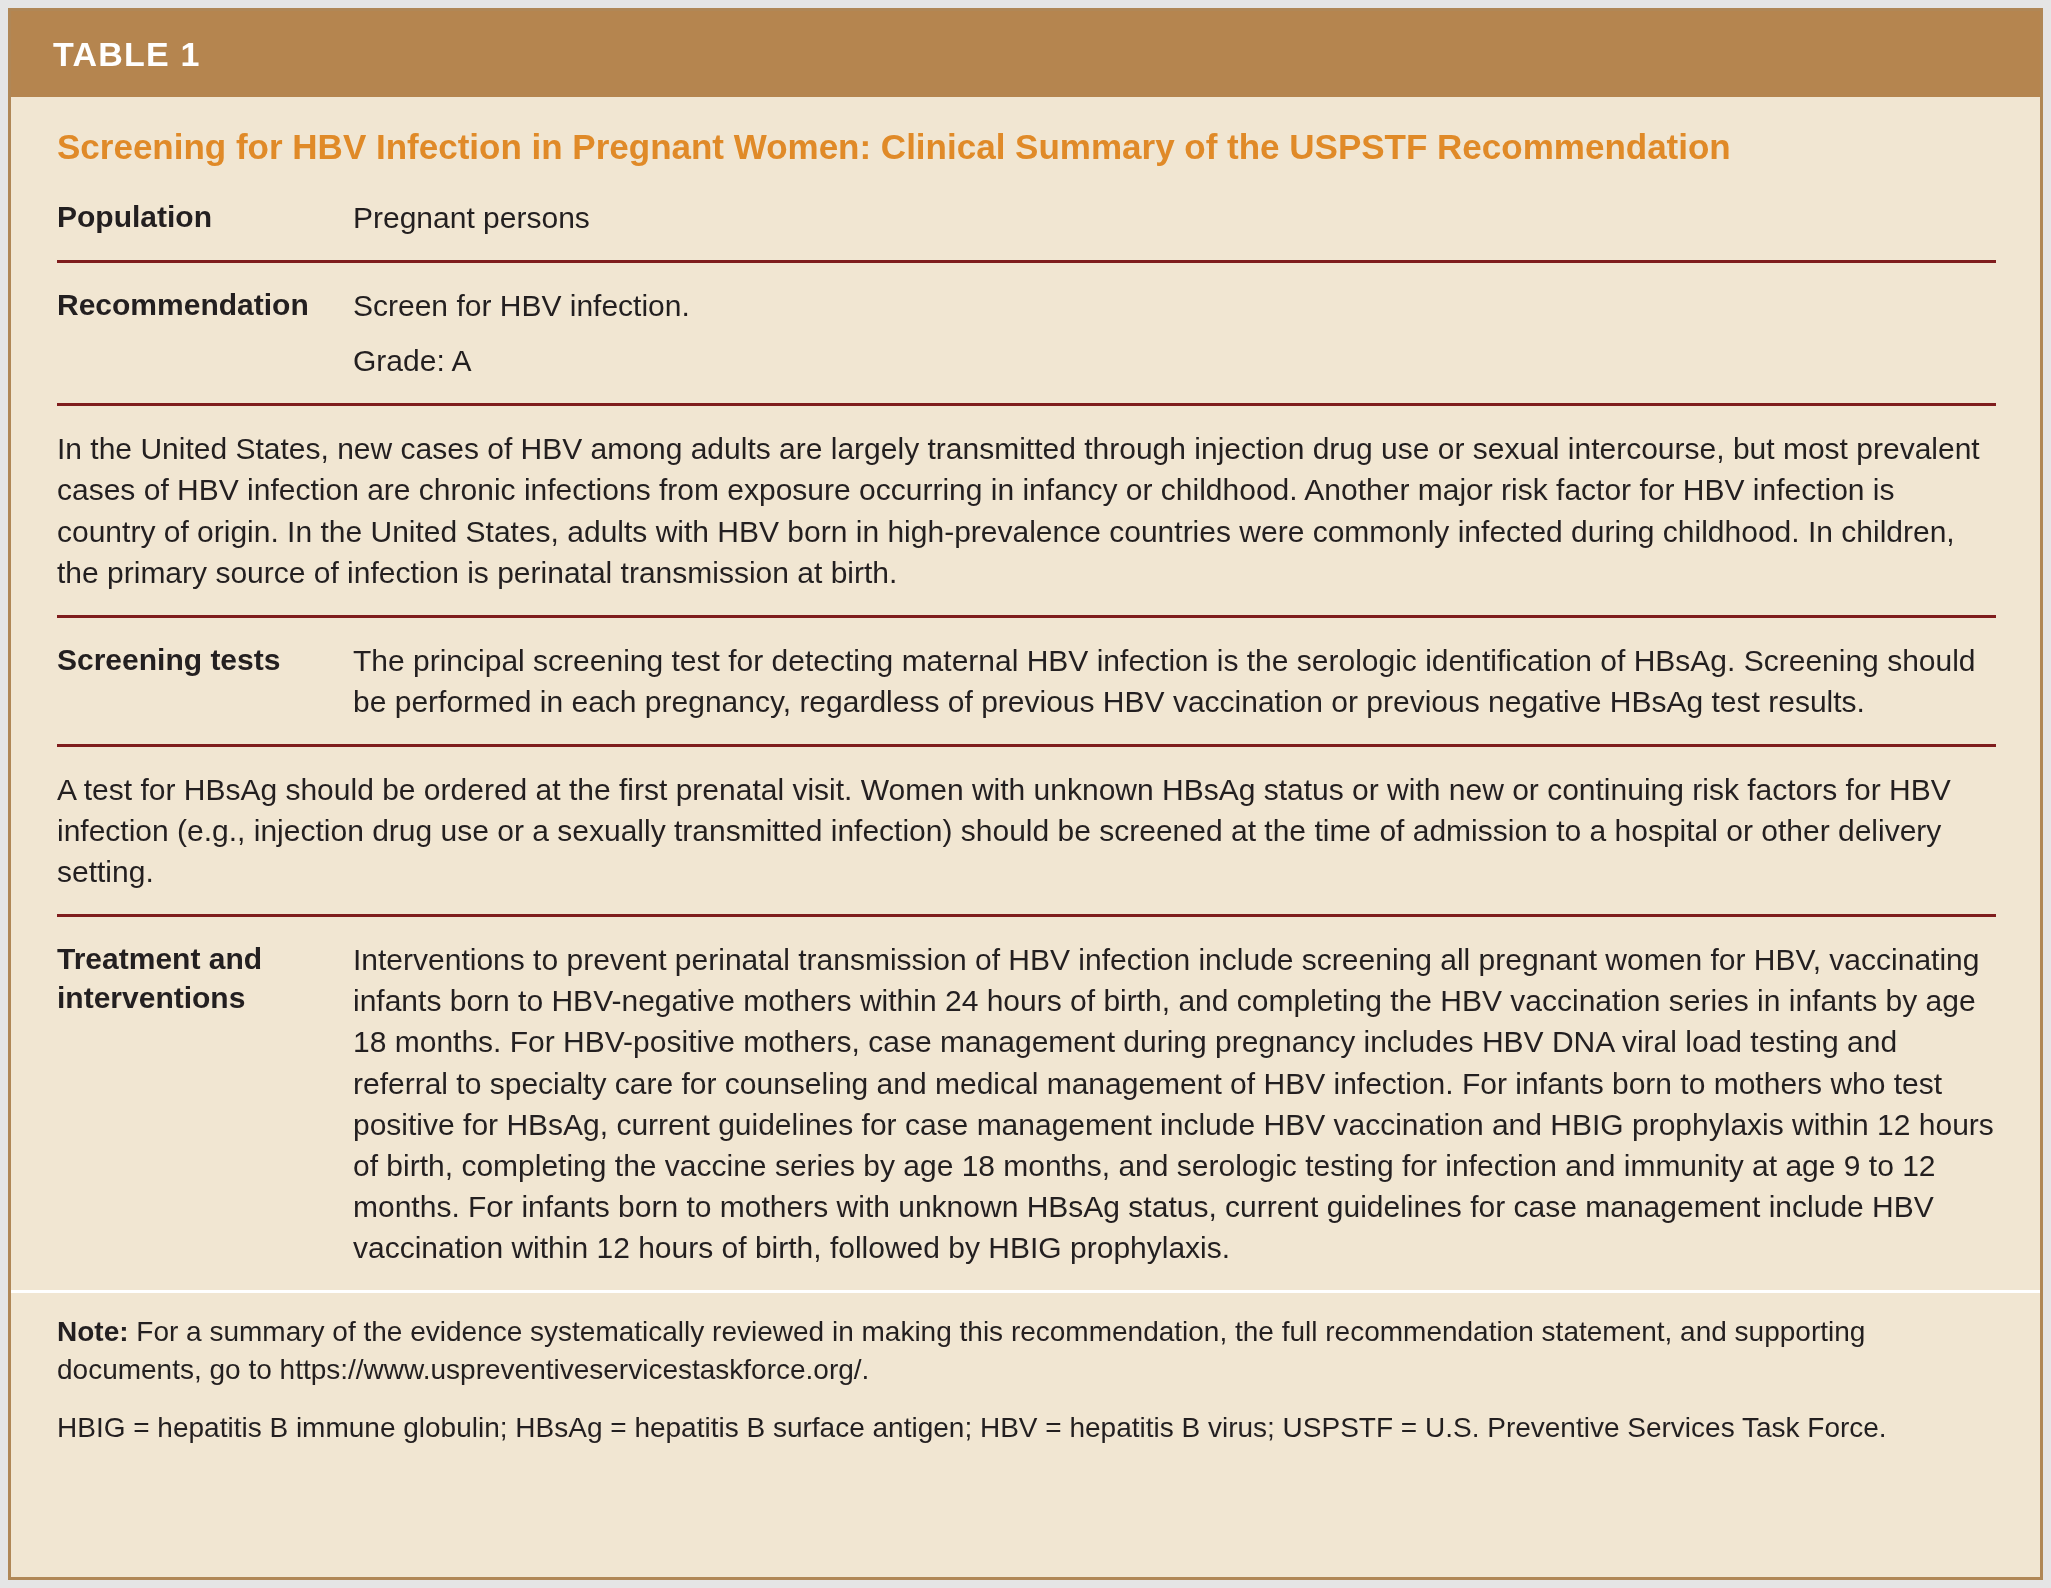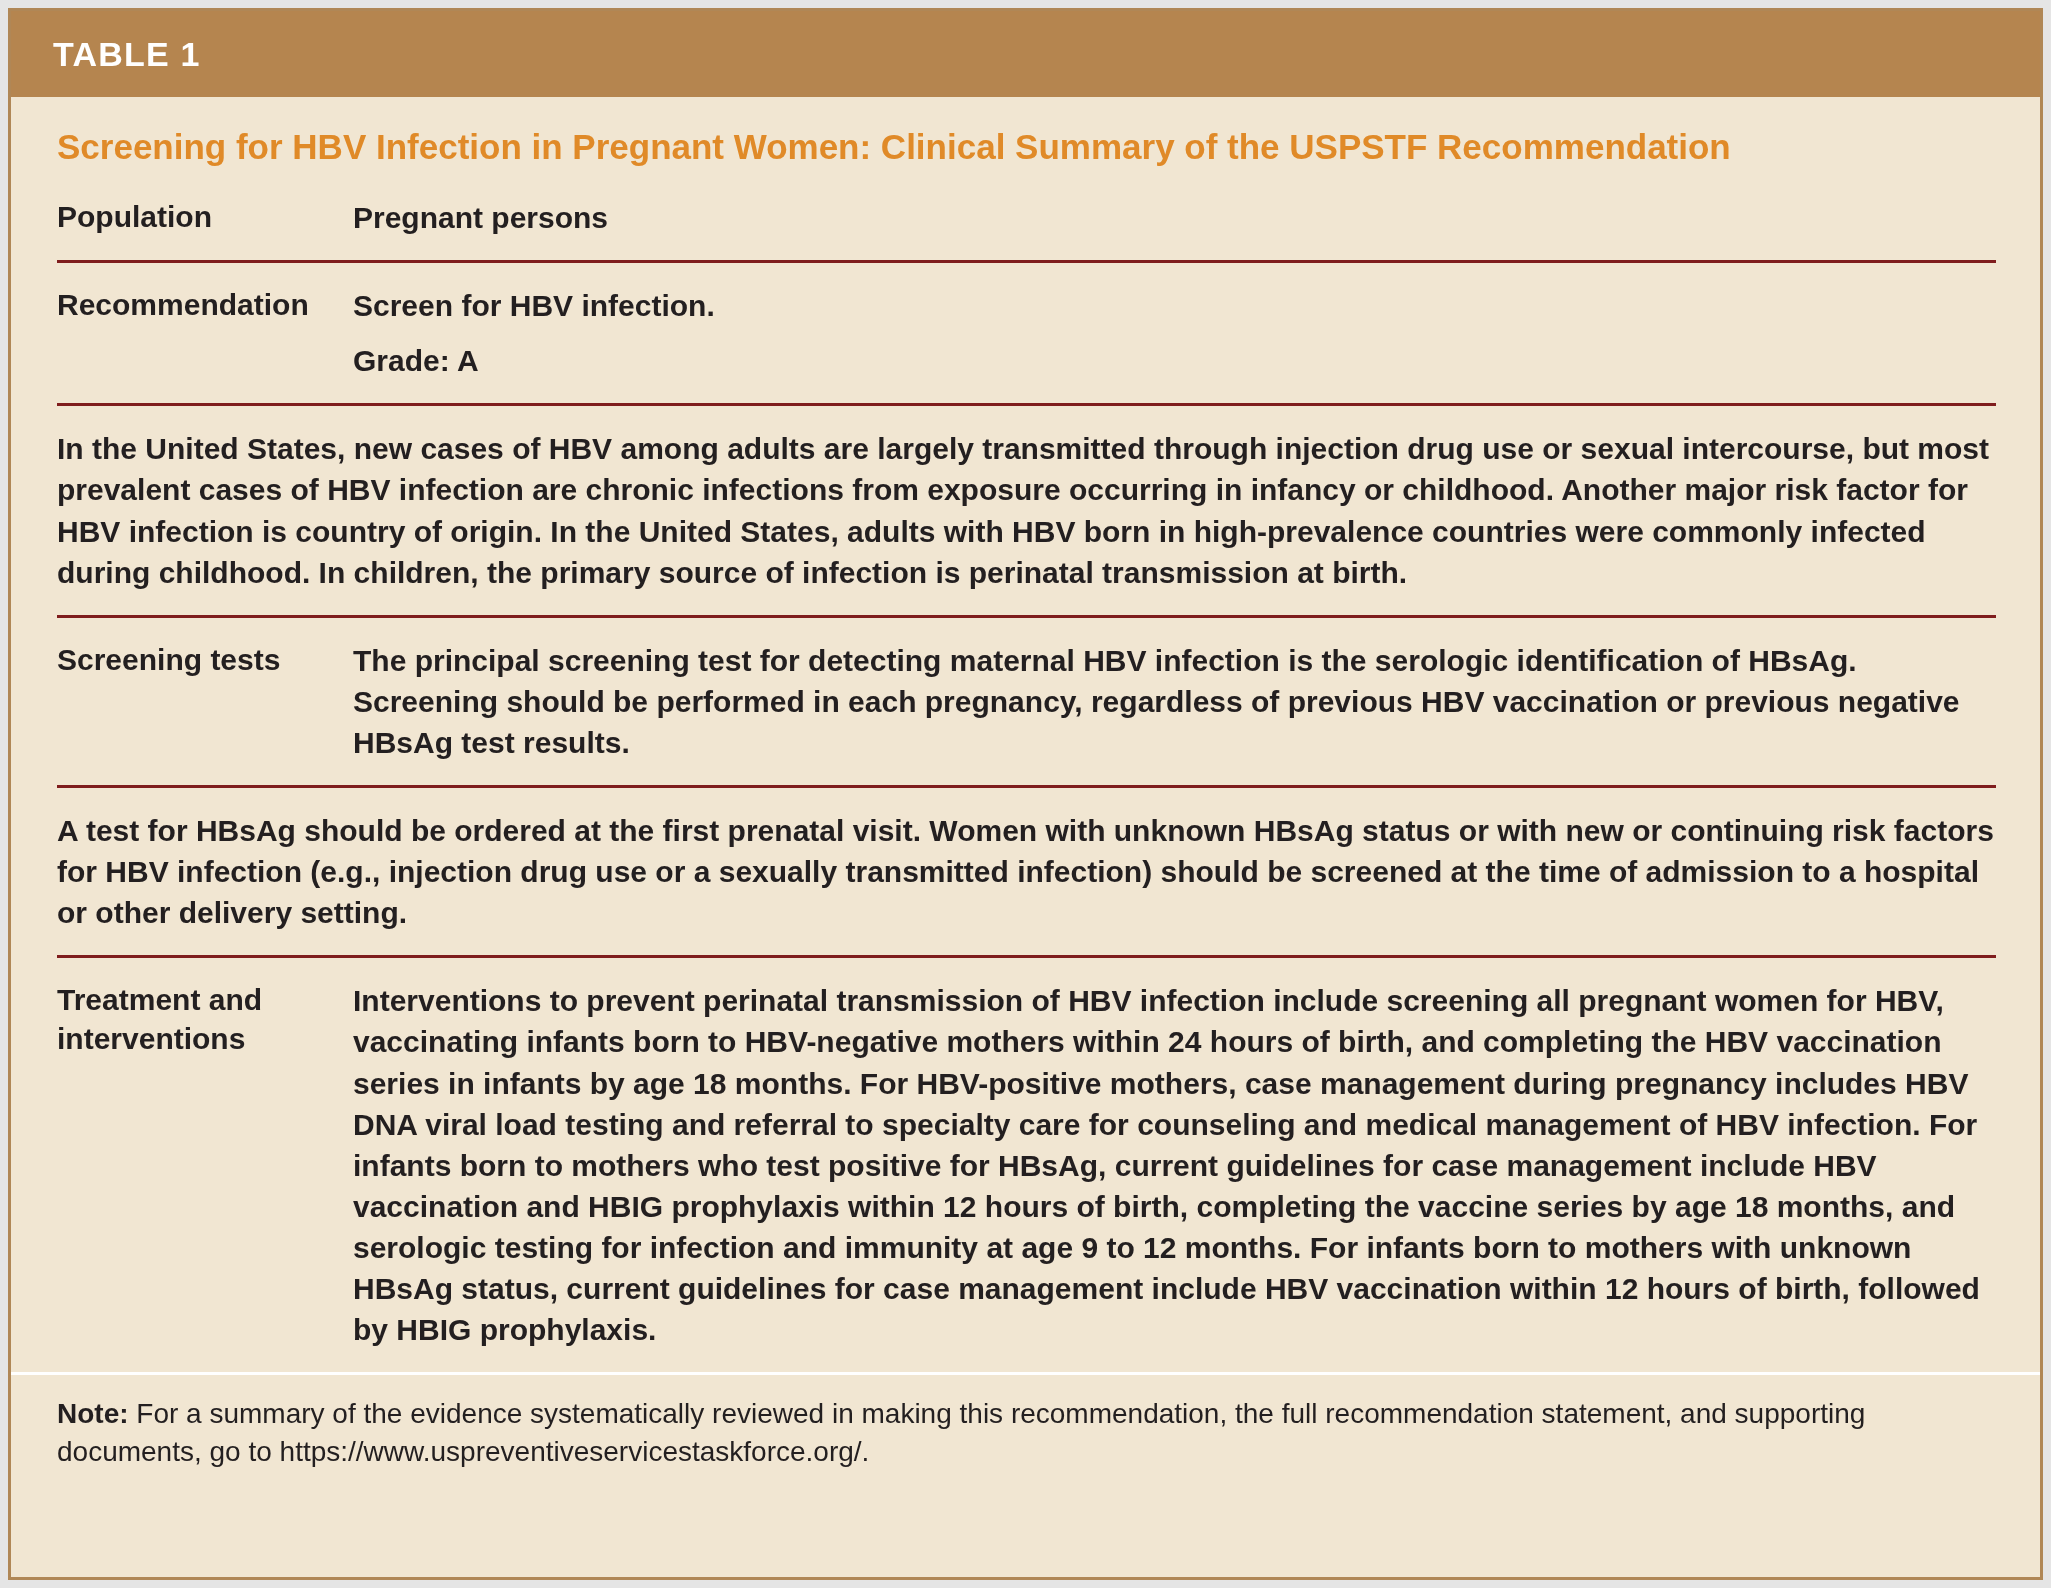--- a/index.html
+++ b/index.html
@@ -74,21 +74,20 @@
     box-sizing: border-box;
   }
   .row-body {
     flex: 1 1 auto;
     font-size: 30px;
     color: #231f20;
     line-height: 1.37;
   }
   .row-body p {
     margin: 0 0 14px 0;
-    font-weight: bold;
   }
   .row-body p:last-child {
     margin-bottom: 0;
   }
   .notes {
     border-top: 3px solid #ffffff;
     padding: 20px 44px 0 46px;
     box-sizing: border-box;
   }
   .note-line {
@@ -159,16 +158,17 @@
         <div class="row-label">Treatment and interventions</div>
         <div class="row-body">
           <p>Interventions to prevent perinatal transmission of HBV infection include screening all pregnant women for HBV, vaccinating infants born to HBV-negative mothers within 24 hours of birth, and completing the HBV vaccination series in infants by age 18 months. For HBV-positive mothers, case management during pregnancy includes HBV DNA viral load testing and referral to specialty care for counseling and medical management of HBV infection. For infants born to mothers who test positive for HBsAg, current guidelines for case management include HBV vaccination and HBIG prophylaxis within 12 hours of birth, completing the vaccine series by age 18 months, and serologic testing for infection and immunity at age 9 to 12 months. For infants born to mothers with unknown HBsAg status, current guidelines for case management include HBV vaccination within 12 hours of birth, followed by HBIG prophylaxis.</p>
         </div>
       </div>
 
     </div>
 
     <div class="notes">
       <p class="note-line"><b>Note:</b><span> For a summary of the evidence systematically reviewed in making this recommendation, the full recommendation statement, and supporting documents, go to https://www.uspreventiveservicestaskforce.org/.</span></p>
+      <p class="abbr-line">HBIG = hepatitis B immune globulin; HBsAg = hepatitis B surface antigen; HBV = hepatitis B virus; USPSTF = U.S. Preventive Services Task Force.</p>
     </div>
 
   </div>
 </div>
 
 </body></html>

